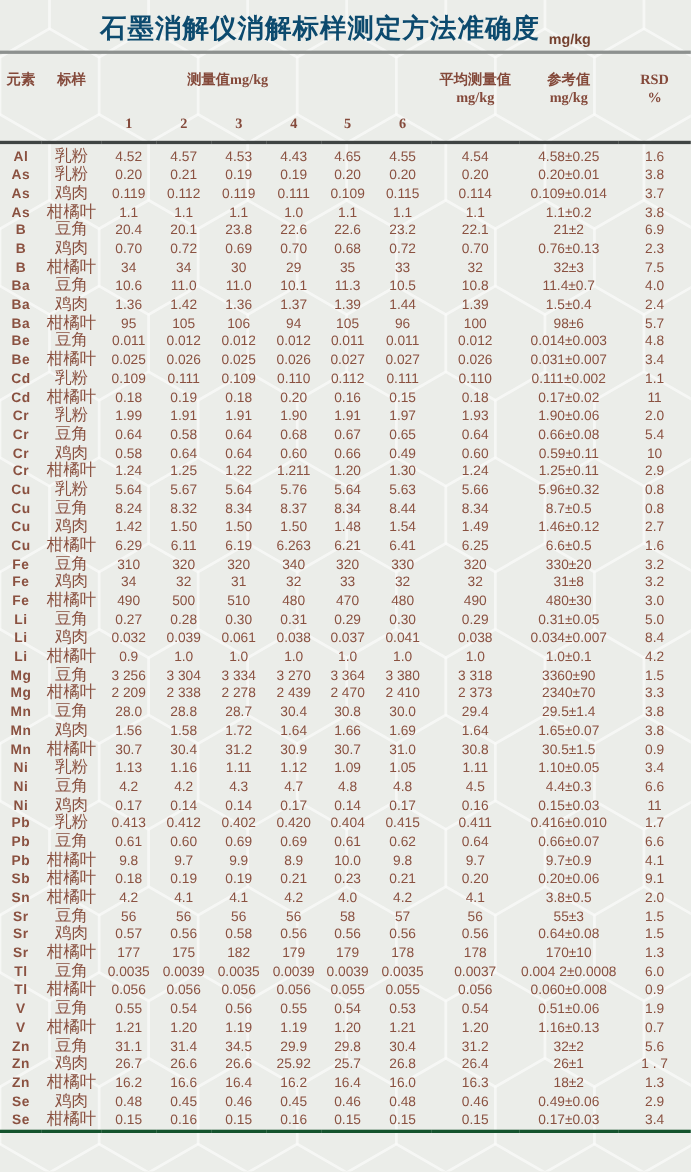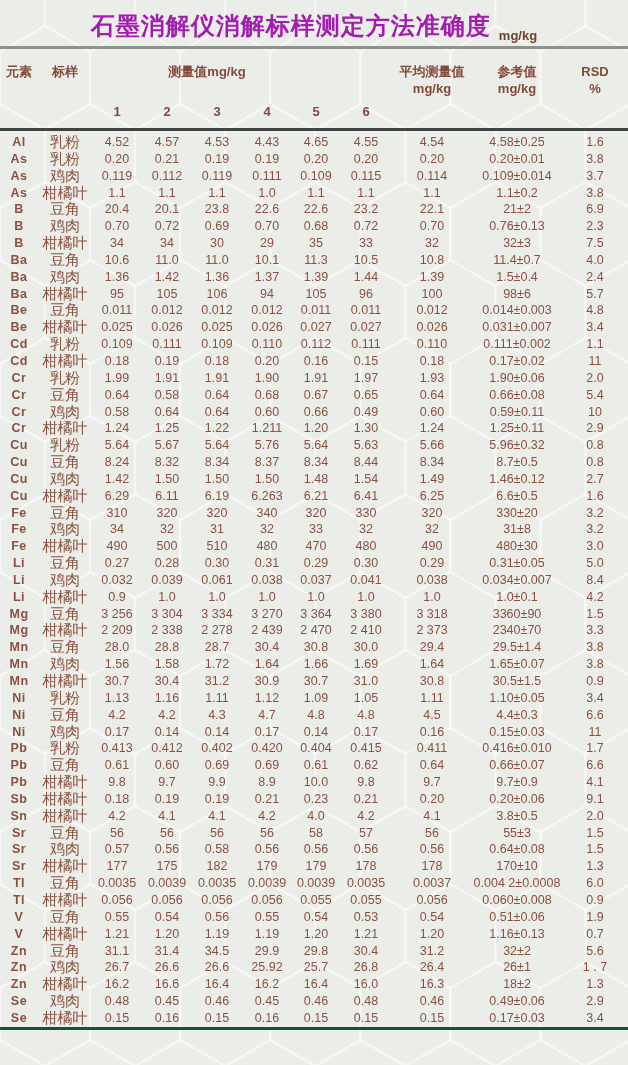--- a/index.html
+++ b/index.html
@@ -17,21 +17,21 @@
   }
   .page { position: relative; z-index: 1; width: 628px; }
   .title-row {
     height: 46px;
     display: flex; align-items: center; justify-content: center;
     gap: 8px;
     padding-top: 6px;
   }
   .title {
     font-size: 24px; font-weight: bold;
-    color: #a21caf; letter-spacing: 1px;
+    color: #0c4a6e; letter-spacing: 1px;
   }
   .title-unit {
     font-size: 13px; font-weight: bold;
     color: #74402e; align-self: flex-end;
     padding-bottom: 3px;
   }
   .rule-title {
     height: 0; border-top: 3px solid #8d918f;
     width: 628px;
   }
@@ -49,21 +49,21 @@
     vertical-align: top;
     padding-top: 14px;
     line-height: 17px;
   }
   thead tr.subhead th {
     padding-top: 6px;
     padding-bottom: 8px;
     font-size: 13px;
     font-weight: bold;
   }
-  thead { border-bottom: 3px solid #3f4443; }
+  thead { border-bottom: 3px solid #3f4443; font-family: Liberation Serif, serif; }
   .measured-span { padding-right: 70px; }
   tbody { border-bottom: 3px solid #14532d; }
   tbody td {
     font-size: 12.5px;
     text-align: center;
     height: 16.85px;
     line-height: 16.85px;
     white-space: nowrap;
     overflow: visible;
   }

